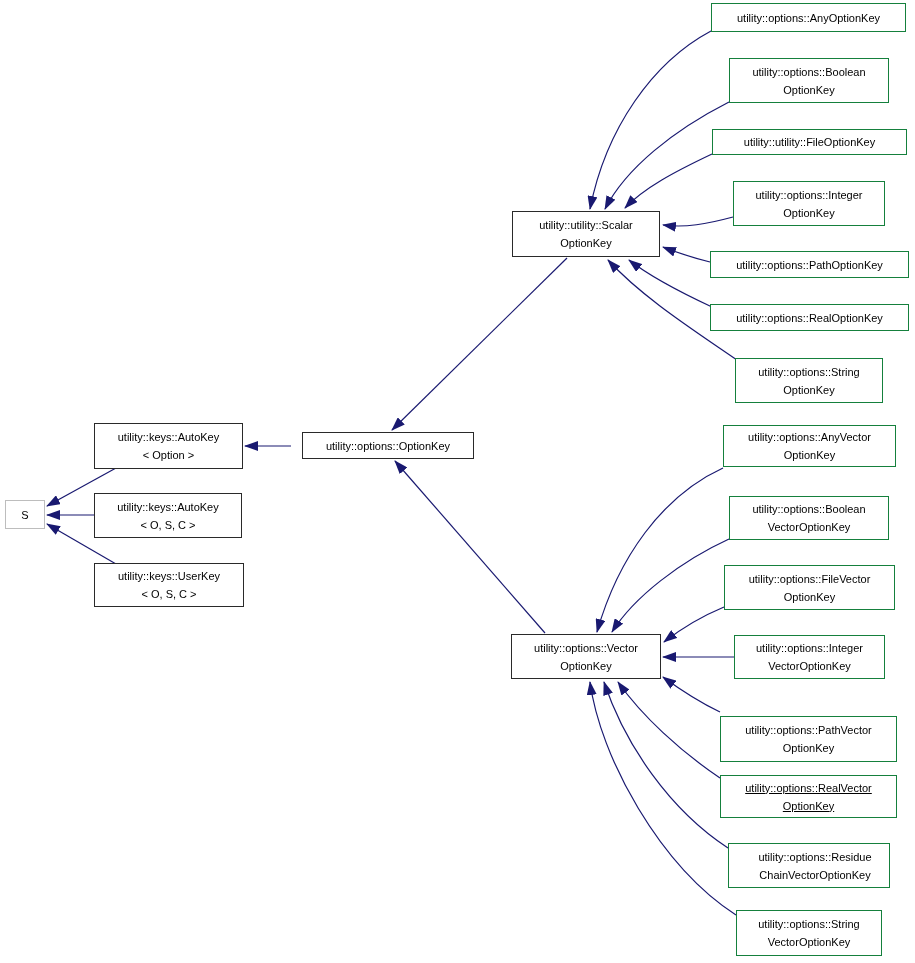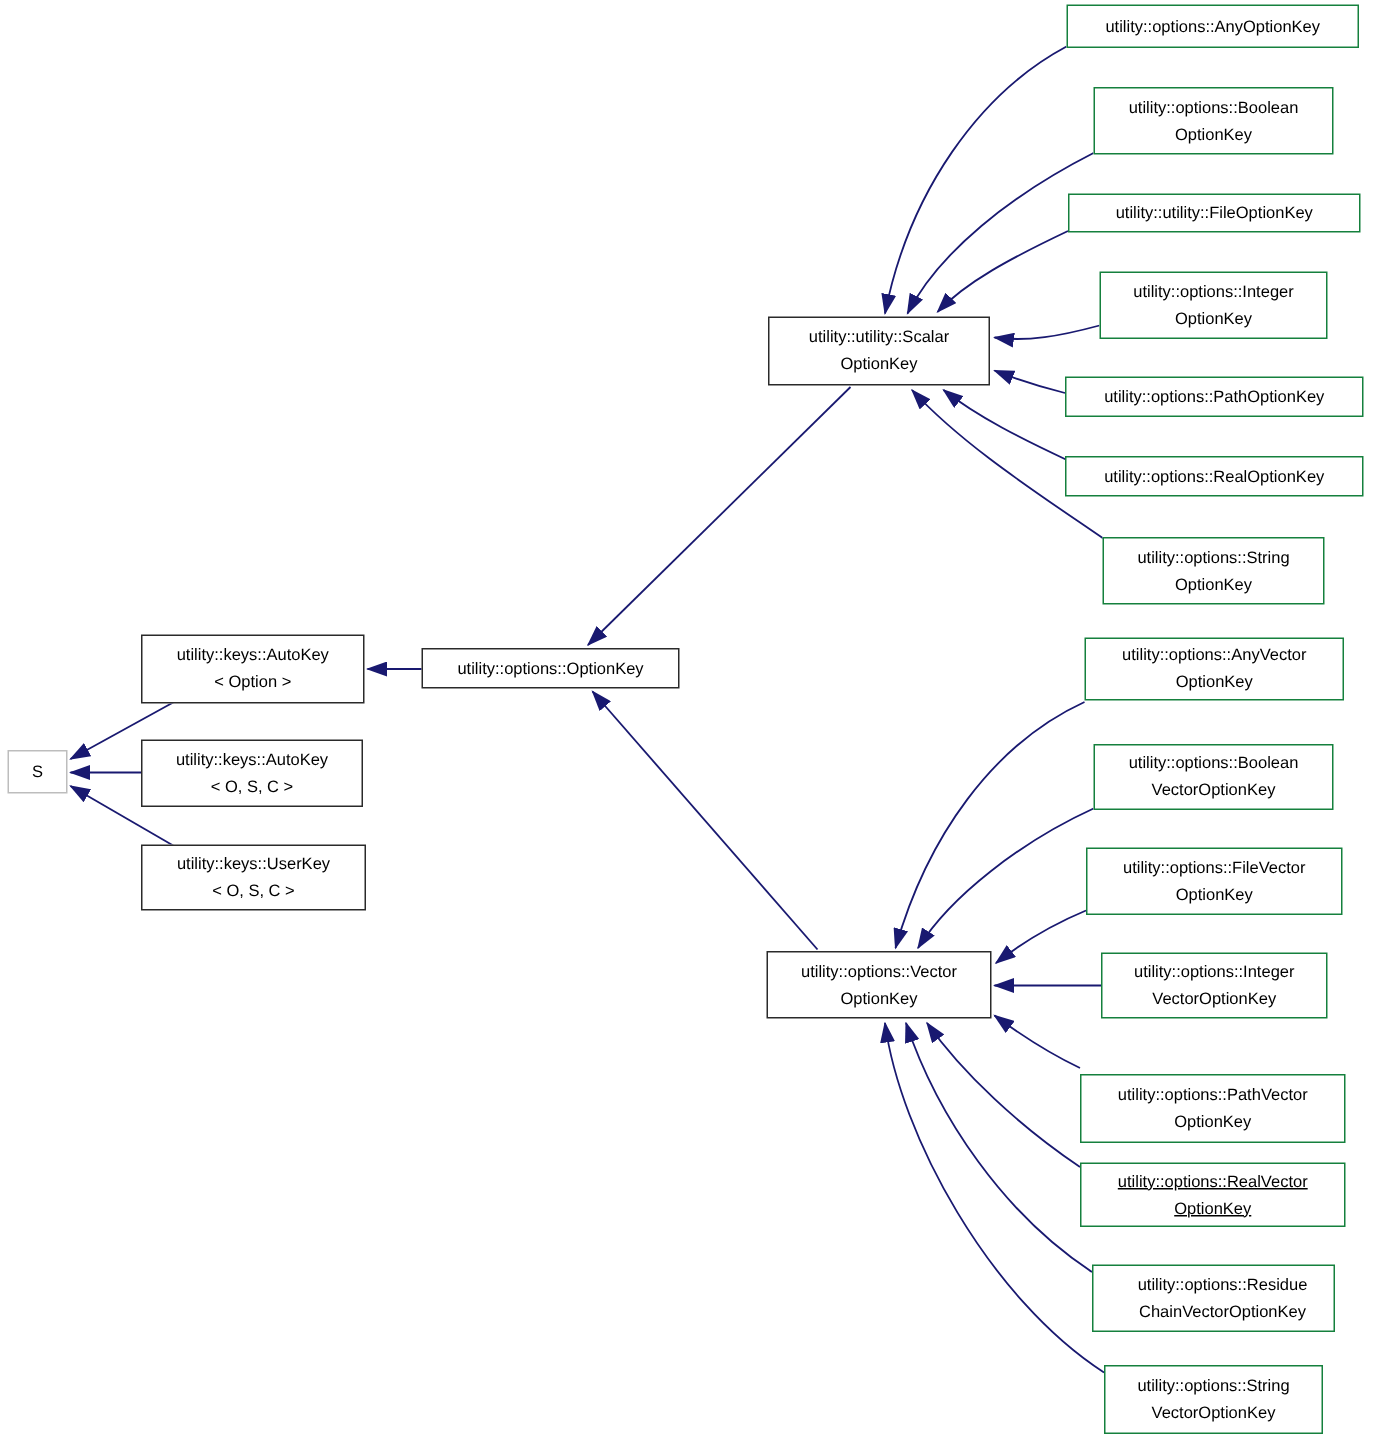--- a/index.html
+++ b/index.html
@@ -65,21 +65,21 @@
   <div class="node hub" style="left:94px;top:493px;width:148px;height:45px;">
     <span>utility::keys::AutoKey</span>
     <span>&lt; O, S, C &gt;</span>
   </div>
 
   <div class="node hub" style="left:94px;top:563px;width:150px;height:44px;">
     <span>utility::keys::UserKey</span>
     <span>&lt; O, S, C &gt;</span>
   </div>
 
-  <div class="node hub" style="left:281px;top:432px;width:172px;height:27px;text-align:right;">
+  <div class="node hub" style="left:302px;top:432px;width:172px;height:27px;text-align:right;">
     <span>utility::options::OptionKey</span>
   </div>
 
   <div class="node hub" style="left:512px;top:211px;width:148px;height:46px;">
     <span>utility::utility::Scalar</span>
     <span>OptionKey</span>
   </div>
 
   <div class="node hub" style="left:511px;top:634px;width:150px;height:45px;text-align:right;">
     <span>utility::options::Vector</span>

